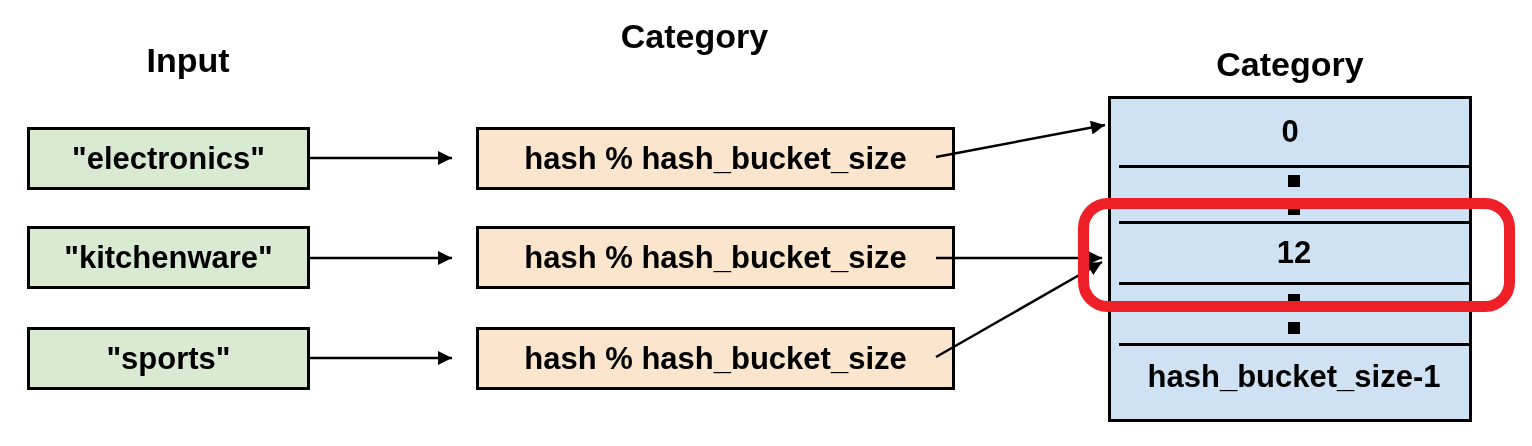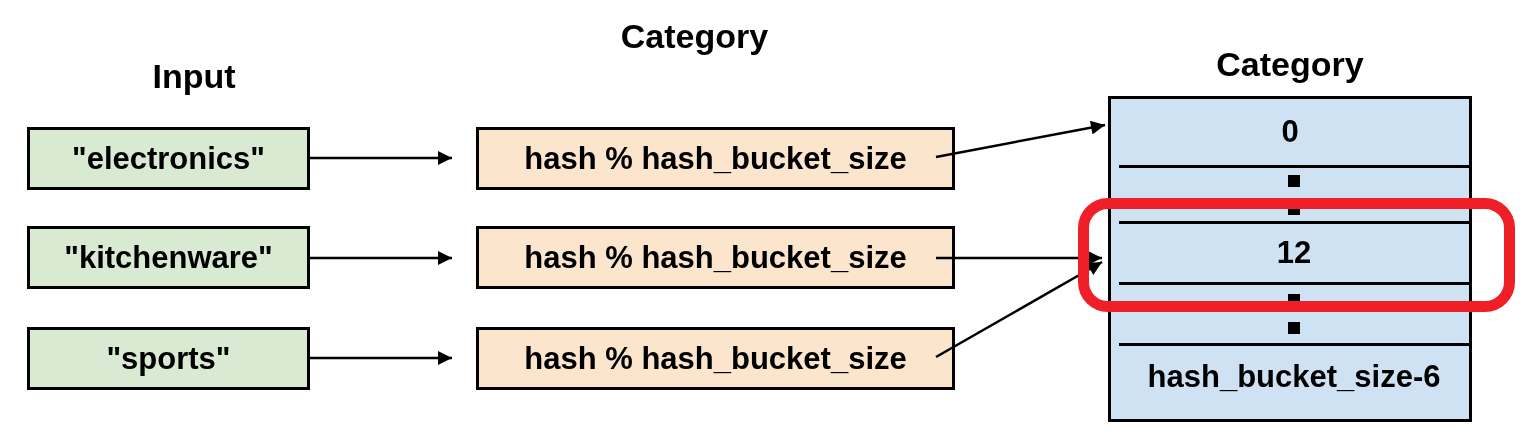--- a/index.html
+++ b/index.html
@@ -23,21 +23,21 @@
   }
   .hdr{
     position:absolute;
     font-weight:bold;
     font-size:34px;
     line-height:40px;
     text-align:center;
     color:var(--text);
     white-space:nowrap;
   }
-  .hdr-input{left:34px;top:40px;width:320px;margin-top:16px;}
+  .hdr-input{left:28px;top:40px;width:320px;}
   .hdr-calc{left:455px;top:16px;width:479px;}
   .hdr-category{left:1108px;top:44px;width:364px;}
   .node{
     position:absolute;
     display:flex;
     align-items:center;
     justify-content:center;
     font-weight:bold;
     font-size:31px;
     border:3px solid var(--line);
@@ -129,21 +129,21 @@
       <span class="dot"></span>
     </div>
     <div class="cat-row r2">
       <span>12</span>
     </div>
     <div class="cat-row r3 dots">
       <span class="dot"></span>
       <span class="dot"></span>
     </div>
     <div class="cat-row r4">
-      <span>hash_bucket_size-6</span>
+      <span>hash_bucket_size-1</span>
     </div>
   </div>
 
   <svg class="arrows" width="1532" height="446" viewBox="0 0 1532 446" xmlns="http://www.w3.org/2000/svg">
     <defs>
       <marker id="ah" viewBox="0 0 10 10" refX="10" refY="5" markerWidth="19" markerHeight="14" markerUnits="userSpaceOnUse" orient="auto">
         <path d="M0,0 L10,5 L0,10 z" fill="#000000"></path>
       </marker>
     </defs>
     <line x1="310" y1="158" x2="452" y2="158" stroke="#000000" stroke-width="2.5" marker-end="url(#ah)"></line>

